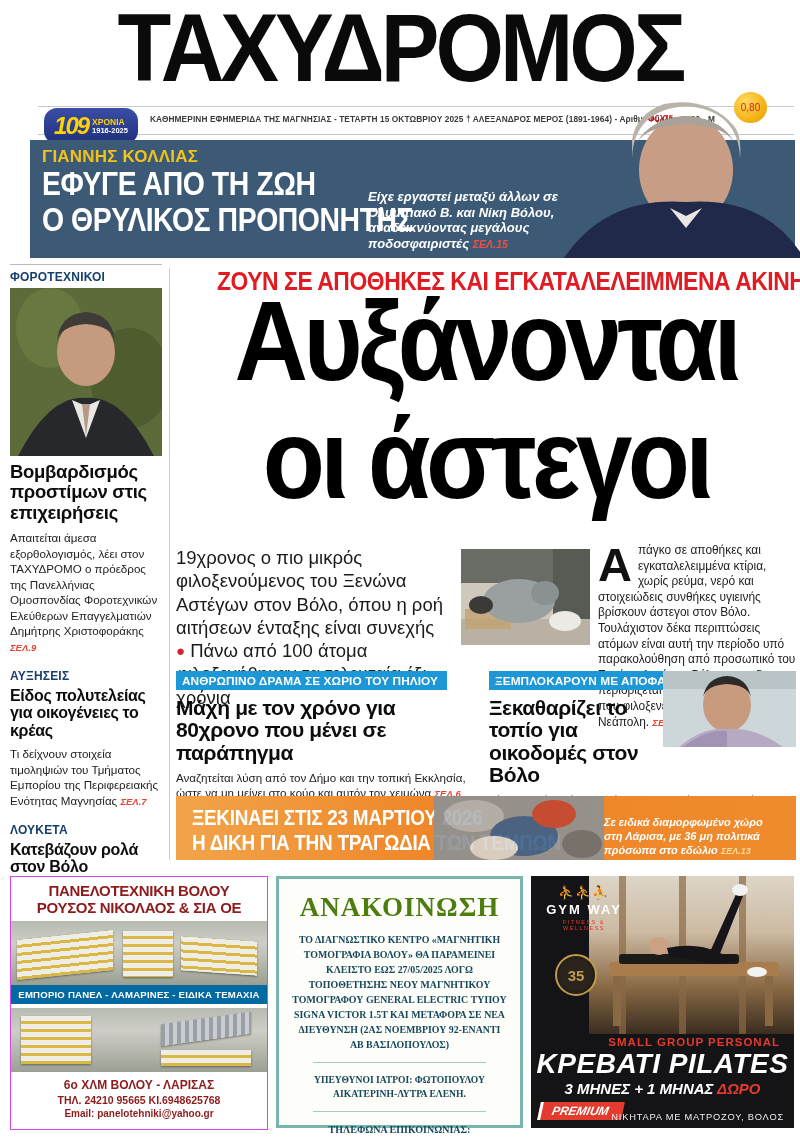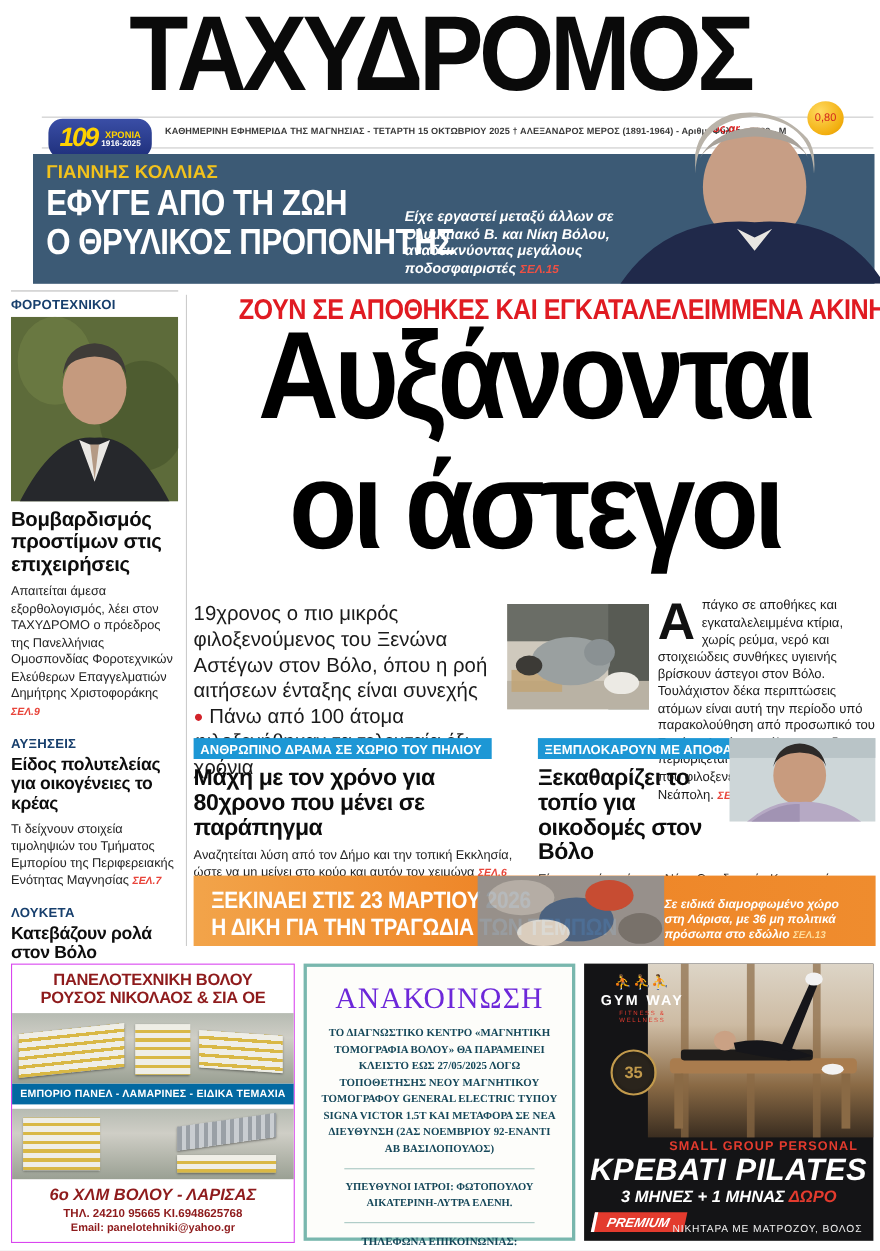--- a/index.html
+++ b/index.html
@@ -6,21 +6,21 @@
   .page{position:relative;width:800px;height:1137px;background:#fff;margin:0 auto;
         font-family:"Liberation Sans",sans-serif;overflow:hidden;color:#111;}
 
   
   .masthead-title{position:absolute;top:0px;left:0;width:100%;text-align:center;
     font-size:88px;font-weight:900;letter-spacing:-4px;line-height:1.0;color:#0a0a0a;
     transform:scaleY(1.1);transform-origin:top center;}
   .rule{position:absolute;left:38px;right:6px;border-top:1px solid #c9c9c9;}
   .rule.top{top:106px;} .rule.bot{top:134px;}
   .badge109{position:absolute;left:44px;top:108px;width:94px;height:36px;border-radius:13px;
-    background:linear-gradient(180deg,#3a4ea6,#1e2f7a);display:flex;align-items:center;justify-content:center;gap:4px;text-align:right;}
+    background:linear-gradient(180deg,#3a4ea6,#1e2f7a);display:flex;align-items:center;justify-content:center;gap:4px;}
   .badge109 .num{font-size:24px;font-weight:900;font-style:italic;color:#ffd200;line-height:1;letter-spacing:-2px;}
   .badge109 .col{display:flex;flex-direction:column;line-height:1;}
   .badge109 .col .l1{font-size:8.5px;font-weight:900;color:#ffd200;}
   .badge109 .col .l2{font-size:7.5px;font-weight:bold;color:#fff;}
   .dateline{position:absolute;left:150px;top:114px;font-size:8.3px;font-weight:bold;color:#3a3a3a;
     letter-spacing:0.1px;white-space:nowrap;}
   .site-suffix{position:absolute;left:648px;top:112px;font-size:10px;font-weight:900;font-style:italic;color:#e02020;}
   .price-circle{position:absolute;left:734px;top:92px;width:33px;height:31px;border-radius:50%;
     background:radial-gradient(circle at 35% 30%,#ffd95e,#f2ae0e 70%,#d98f00);
     display:flex;align-items:center;justify-content:center;font-size:10px;font-weight:400;color:#d3291e;}
@@ -83,27 +83,27 @@
 
   
   .ad-panel{position:absolute;left:10px;top:876px;width:256px;height:252px;border:1px solid #d946ef;background:#fff;
     display:flex;flex-direction:column;}
   .ad-panel .ttl{color:#8e1b1c;font-weight:900;text-align:center;font-size:15px;line-height:1.15;margin-top:5px;letter-spacing:-0.3px;}
   .panel-photo{height:64px;margin-top:4px;position:relative;
     background:linear-gradient(180deg,#b6bbb2 0%,#cfcec6 35%,#9aa093 100%);overflow:hidden;}
   .stack{position:absolute;background:repeating-linear-gradient(180deg,#efeee6 0 5px,#d9b845 5px 8px);
     box-shadow:0 1px 2px rgba(0,0,0,.4);}
   .panel-band{background:#0369a1;color:#fff;font-weight:bold;font-size:9.6px;text-align:center;padding:4px 0;letter-spacing:0.2px;}
-  .ad-panel .addr{color:#8e1b1c;font-weight:900;text-align:center;font-size:15px;margin-top:6px;font-style:italic;}
+  .ad-panel .addr{color:#8e1b1c;font-weight:900;text-align:center;font-size:12px;margin-top:6px;}
   .ad-panel .tel {color:#8e1b1c;font-weight:900;text-align:center;font-size:10.5px;margin-top:2px;}
   .ad-panel .mail{color:#8e1b1c;font-weight:900;text-align:center;font-size:10px;margin-top:2px;}
 
   .ad-ann{position:absolute;left:276px;top:876px;width:241px;height:246px;border:3px solid #79b7ae;background:#fdfdfa;
     font-family:"Liberation Serif",serif;text-align:center;color:#16485a;}
-  .ad-ann .ttl{font-size:27px;font-weight:normal;color:#6d28d9;margin-top:13px;letter-spacing:1px;}
+  .ad-ann .ttl{font-size:27px;font-weight:bold;color:#4d7c0f;margin-top:13px;letter-spacing:1px;}
   .ad-ann .bod{font-size:9.9px;font-weight:bold;line-height:1.52;padding:0 13px;margin-top:9px;}
   .ad-ann .sep{width:72%;border-top:1px solid #a8c8c2;margin:8px auto 7px auto;}
   .ad-ann .doc{font-size:9.6px;font-weight:bold;line-height:1.5;padding:0 18px;}
   .ad-ann .phl{font-size:10px;font-weight:bold;line-height:1.5;}
 
   .ad-gym{position:absolute;left:531px;top:876px;width:263px;height:252px;background:#141416;overflow:hidden;color:#fff;}
   .gym-photo{position:absolute;left:58px;top:0;width:205px;height:158px;
     background:linear-gradient(180deg,#ddd5c7 0%,#cdbba3 35%,#8a6a45 70%,#3a2d20 100%);}
   .gym-photo .post{position:absolute;top:0;width:7px;height:100%;background:#8a6a45;opacity:.7;}
   .gym-logo{position:absolute;left:10px;top:10px;width:86px;text-align:center;}

